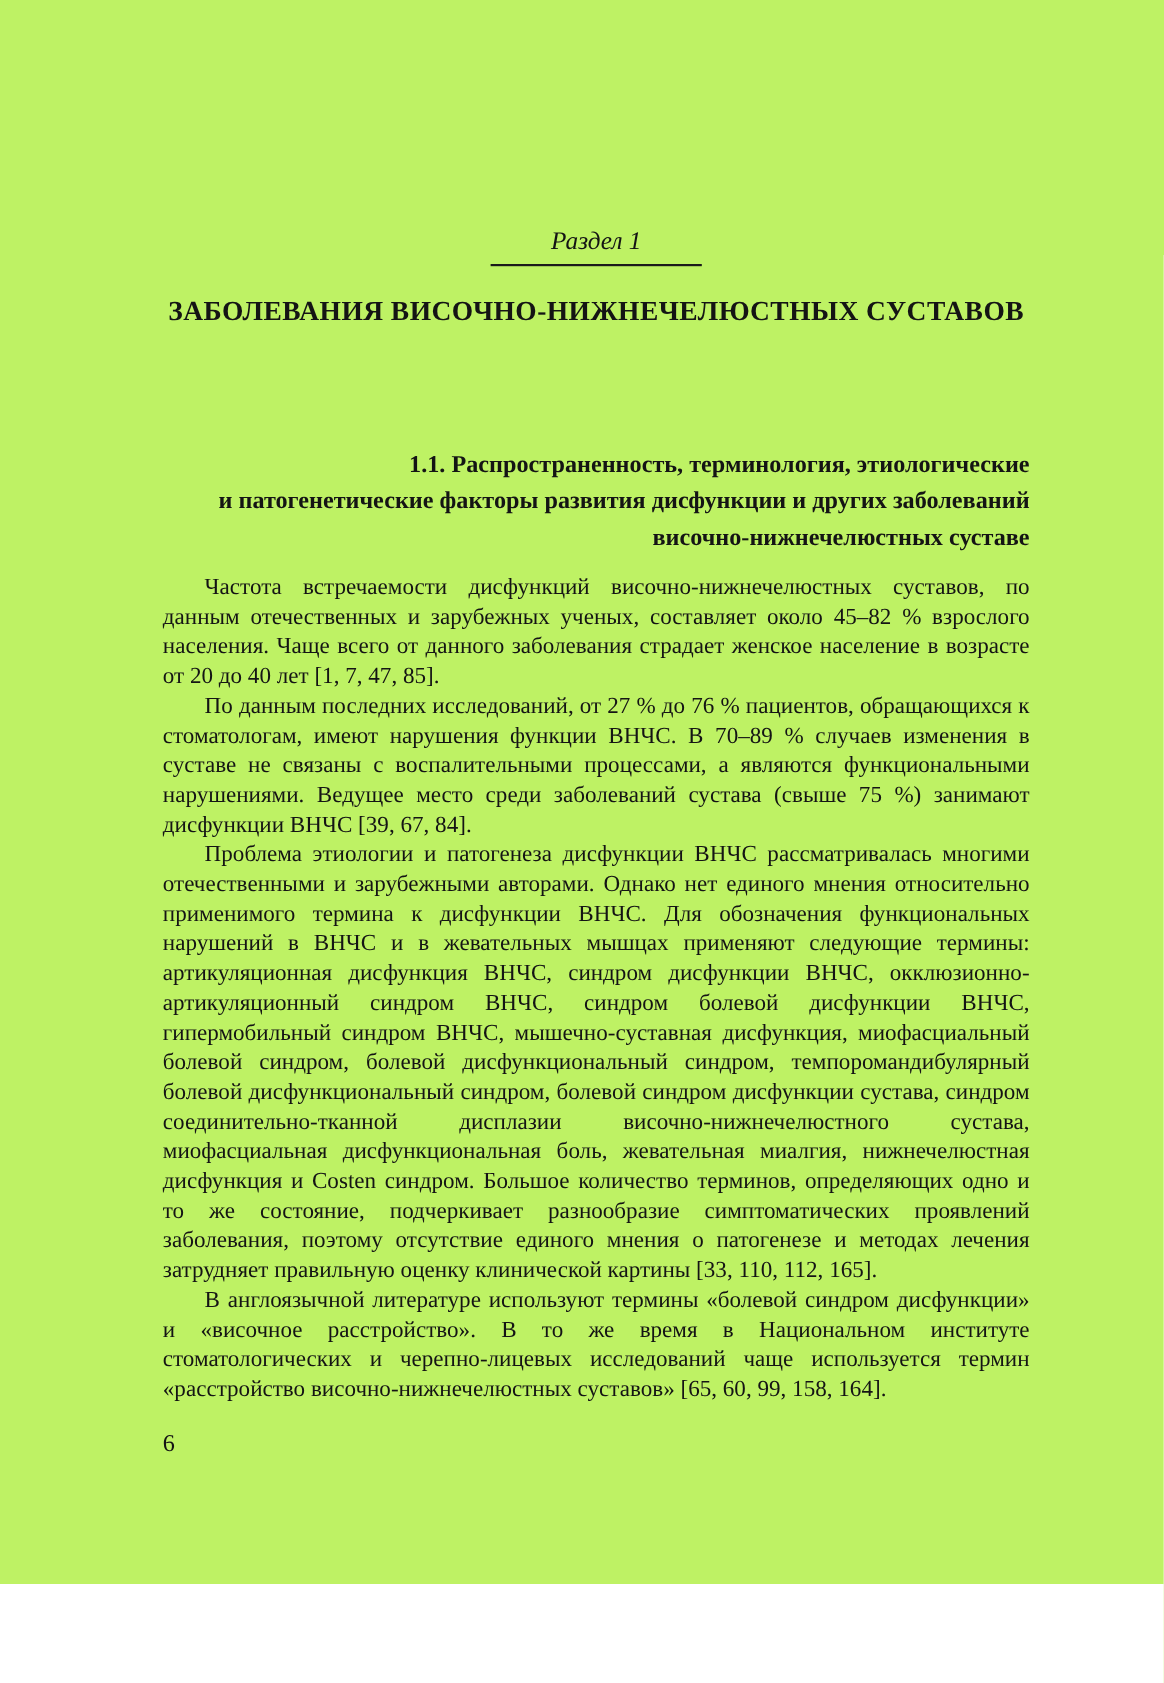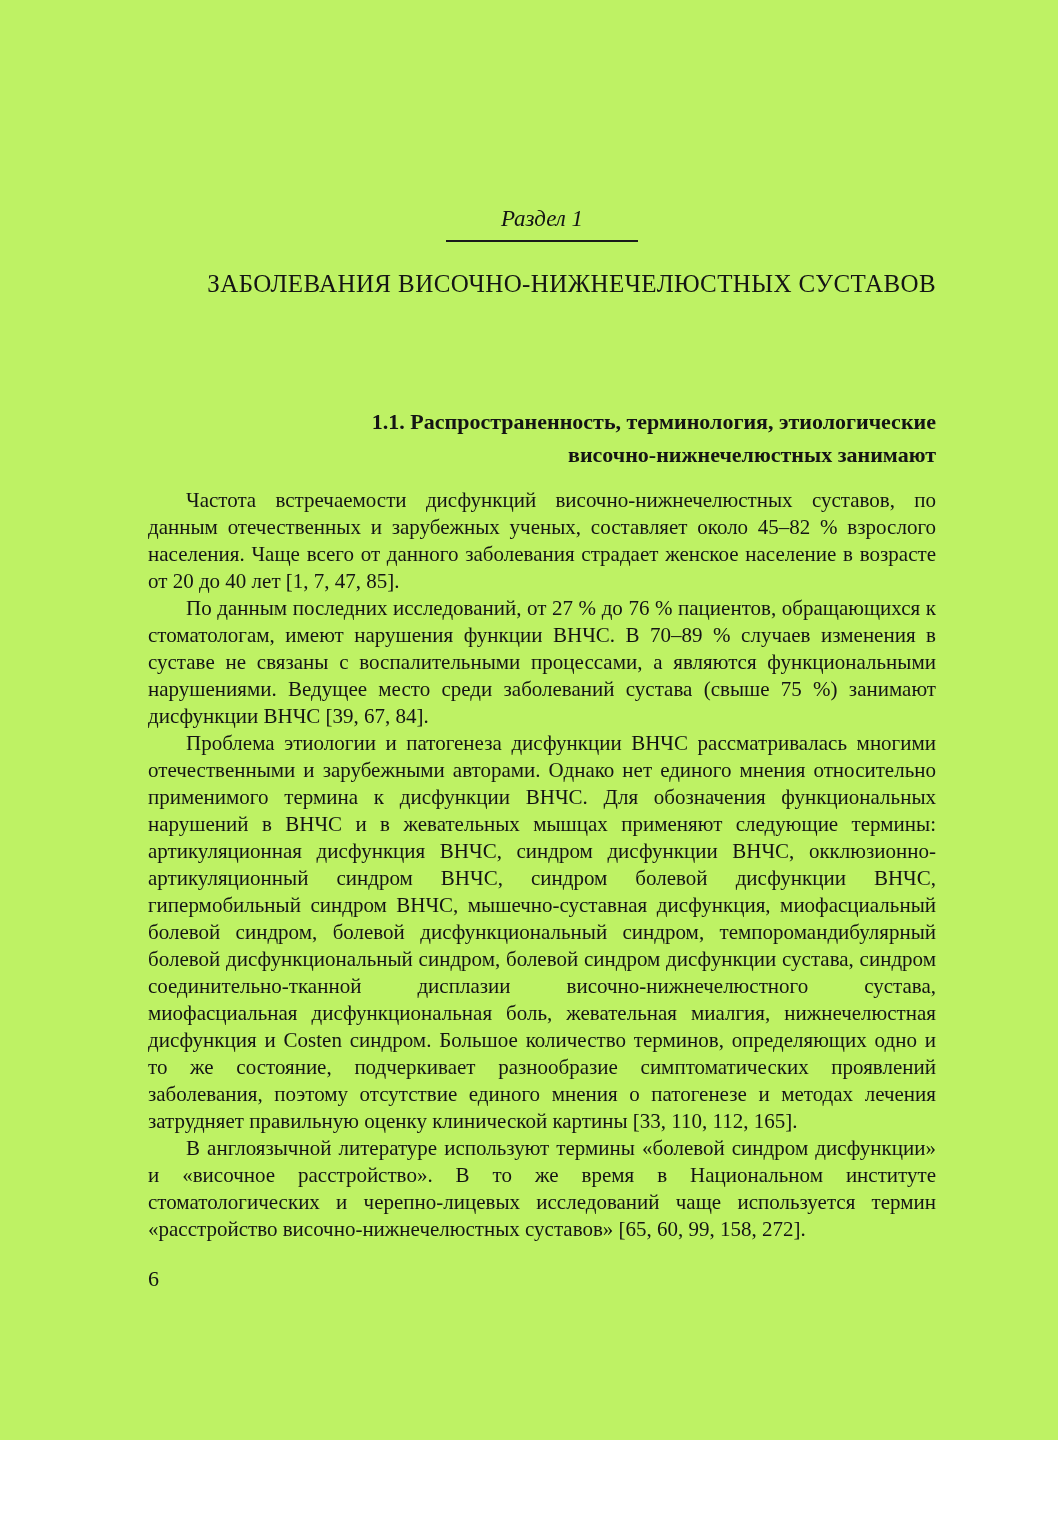--- a/index.html
+++ b/index.html
@@ -31,22 +31,22 @@
     line-height: 29px;
   }
   .part-rule {
     width: 192px;
     height: 0;
     border-top: 2px solid #1a1a1a;
     margin: 7px auto 0 auto;
   }
   .chapter-title {
     margin-top: 26px;
-    text-align: right;
-    font-weight: normal;
+    text-align: center;
+    font-weight: bold;
     font-size: 25px;
     line-height: 31px;
     letter-spacing: 0.4px;
   }
   .section-heading {
     margin-top: 106px;
     text-align: right;
     font-weight: bold;
     font-size: 22px;
     line-height: 33px;
@@ -76,26 +76,27 @@
   <div class="content">
 
     <div class="part-label">Раздел 1</div>
 
     <div class="part-rule"></div>
 
     <div class="chapter-title">ЗАБОЛЕВАНИЯ ВИСОЧНО-НИЖНЕЧЕЛЮСТНЫХ СУСТАВОВ</div>
 
     <div class="section-heading">
       <div>1.1. Распространенность, терминология, этиологические</div>
-      <div>височно-нижнечелюстных занимают</div>
+      <div>и патогенетические факторы развития дисфункции и других заболеваний</div>
+      <div>височно-нижнечелюстных суставе</div>
     </div>
 
     <div class="body-text">
       <p>Частота встречаемости дисфункций височно-нижнечелюстных суставов, по данным отечественных и зарубежных ученых, составляет около 45–82 % взрослого населения. Чаще всего от данного заболевания страдает женское население в возрасте от 20 до 40 лет [1, 7, 47, 85].</p>
       <p>По данным последних исследований, от 27 % до 76 % пациентов, обращающихся к стоматологам, имеют нарушения функции ВНЧС. В 70–89 % случаев изменения в суставе не связаны с воспалительными процессами, а являются функциональными нарушениями. Ведущее место среди заболеваний сустава (свыше 75 %) занимают дисфункции ВНЧС [39, 67, 84].</p>
       <p>Проблема этиологии и патогенеза дисфункции ВНЧС рассматривалась многими отечественными и зарубежными авторами. Однако нет единого мнения относительно применимого термина к дисфункции ВНЧС. Для обозначения функциональных нарушений в ВНЧС и в жевательных мышцах применяют следующие термины: артикуляционная дисфункция ВНЧС, синдром дисфункции ВНЧС, окклюзионно-артикуляционный синдром ВНЧС, синдром болевой дисфункции ВНЧС, гипермобильный синдром ВНЧС, мышечно-суставная дисфункция, миофасциальный болевой синдром, болевой дисфункциональный синдром, темпоромандибулярный болевой дисфункциональный синдром, болевой синдром дисфункции сустава, синдром соединительно-тканной дисплазии височно-нижнечелюстного сустава, миофасциальная дисфункциональная боль, жевательная миалгия, нижнечелюстная дисфункция и Costen синдром. Большое количество терминов, определяющих одно и то же состояние, подчеркивает разнообразие симптоматических проявлений заболевания, поэтому отсутствие единого мнения о патогенезе и методах лечения затрудняет правильную оценку клинической картины [33, 110, 112, 165].</p>
-      <p>В англоязычной литературе используют термины «болевой синдром дисфункции» и «височное расстройство». В то же время в Национальном институте стоматологических и черепно-лицевых исследований чаще используется термин «расстройство височно-нижнечелюстных суставов» [65, 60, 99, 158, 272].</p>
+      <p>В англоязычной литературе используют термины «болевой синдром дисфункции» и «височное расстройство». В то же время в Национальном институте стоматологических и черепно-лицевых исследований чаще используется термин «расстройство височно-нижнечелюстных суставов» [65, 60, 99, 158, 164].</p>
     </div>
 
     <div class="page-number">6</div>
 
   </div>
 </div>
 
 </body></html>

